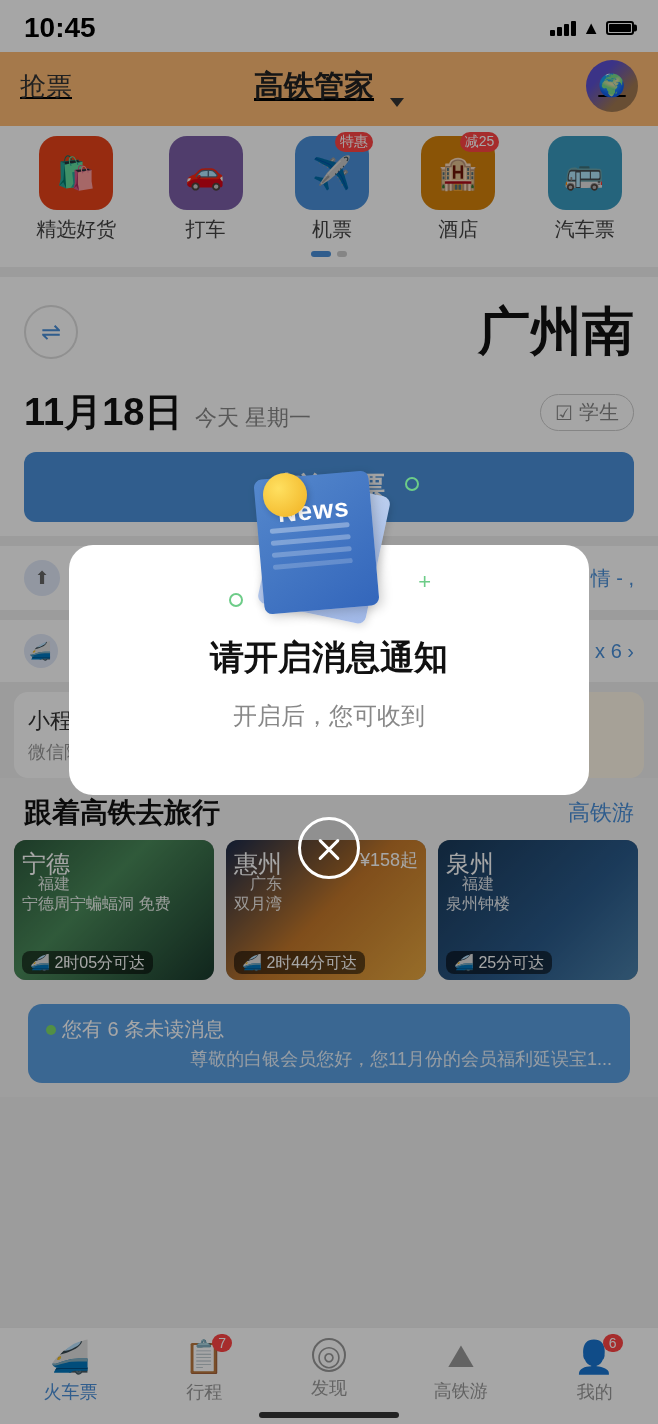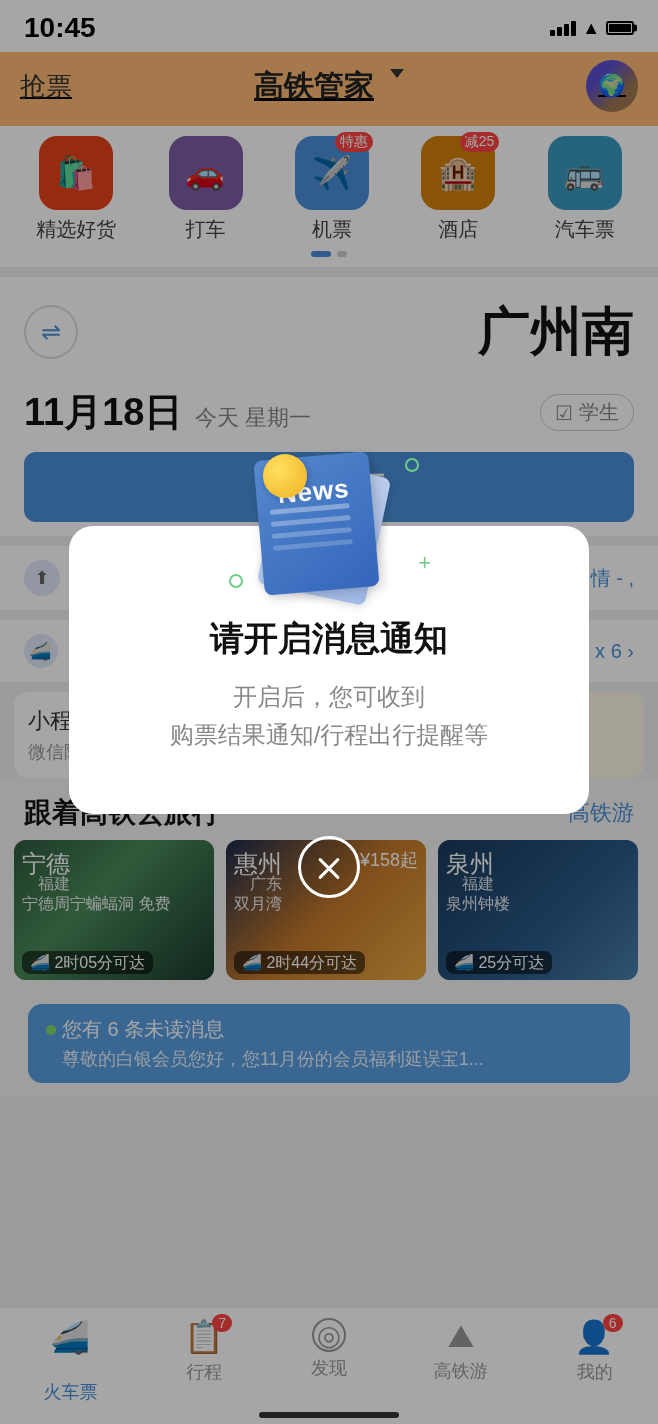--- a/index.html
+++ b/index.html
@@ -76,21 +76,21 @@
       padding: 8px 20px 14px;
       text-decoration: underline;
     }
     .header-left {
       font-size: 26px;
       color: #333;
       font-weight: 400;
     }
     .header-title {
       display: flex;
-      align-items: flex-start;
+      align-items: flex-end;
       gap: 16px;
       font-size: 30px;
       font-weight: 600;
       color: #222;
     }
     .header-dropdown {
       width: 0;
       height: 0;
       border-left: 7px solid transparent;
       border-right: 7px solid transparent;
@@ -375,20 +375,21 @@
     
     .notif-bar {
       background: #5a9ee0;
       margin: 0 14px;
       border-radius: 14px;
       padding: 12px 18px;
       color: #fff;
       font-size: 20px;
       position: relative;
       z-index: 1;
+      text-align: right;
     }
     .notif-dot {
       width: 10px;
       height: 10px;
       background: #7edc6a;
       border-radius: 50%;
       display: inline-block;
       margin-right: 6px;
     }
 
@@ -414,21 +415,21 @@
     }
     .nav-icon {
       font-size: 32px;
       color: #999;
     }
     .nav-icon.active { color: #4a90d9; }
     .nav-label {
       font-size: 18px;
       color: #999;
     }
-    .nav-label.active { color: #4a90d9; margin-top: 20px; }
+    .nav-label.active { color: #4a90d9; }
     .nav-badge {
       position: absolute;
       top: -4px;
       right: -8px;
       background: #ff4444;
       color: #fff;
       font-size: 14px;
       border-radius: 10px;
       padding: 1px 5px;
       min-width: 20px;
@@ -830,21 +831,20 @@
         </div>
         <div class="yellow-ball"></div>
         <div class="green-dot-1"></div>
         <div class="green-dot-2"></div>
         <span class="plus-sign">+</span>
       </div>
     </div>
     <div class="modal-title">请开启消息通知</div>
     <div class="modal-desc">
       <div>开启后，您可收到</div>
-      <div>购票结果通知/行程出行提醒等</div>
     </div>
   </div>
   <div class="close-btn">
     <div class="close-x"></div>
   </div>
 </div>
 
 <div class="home-indicator"></div>
 
 </body></html>

